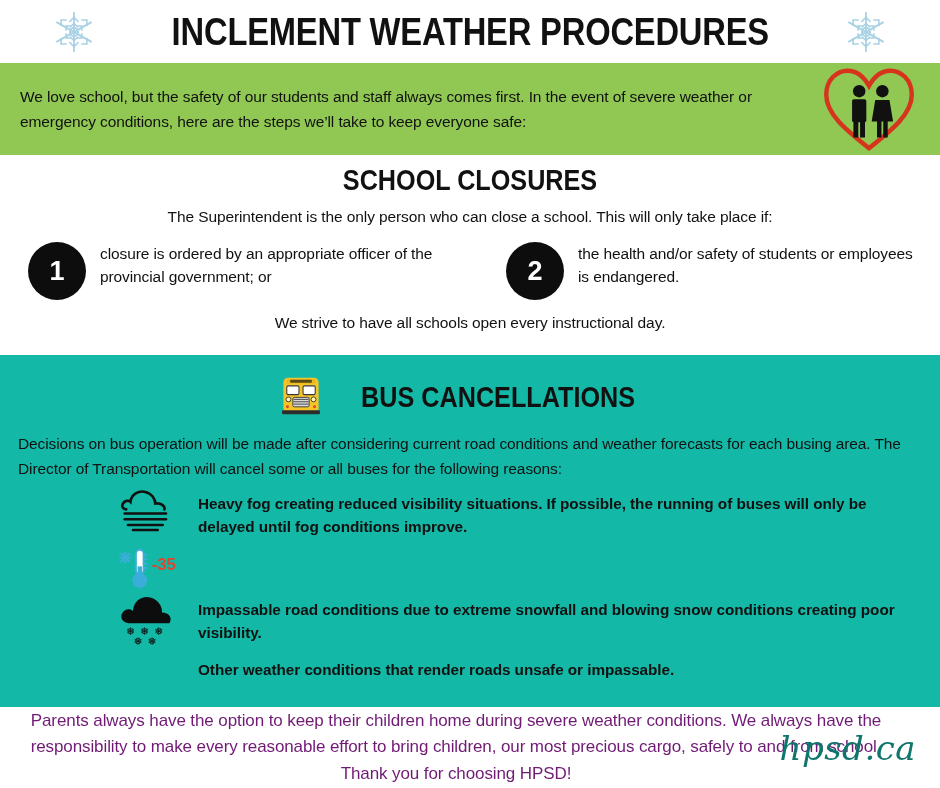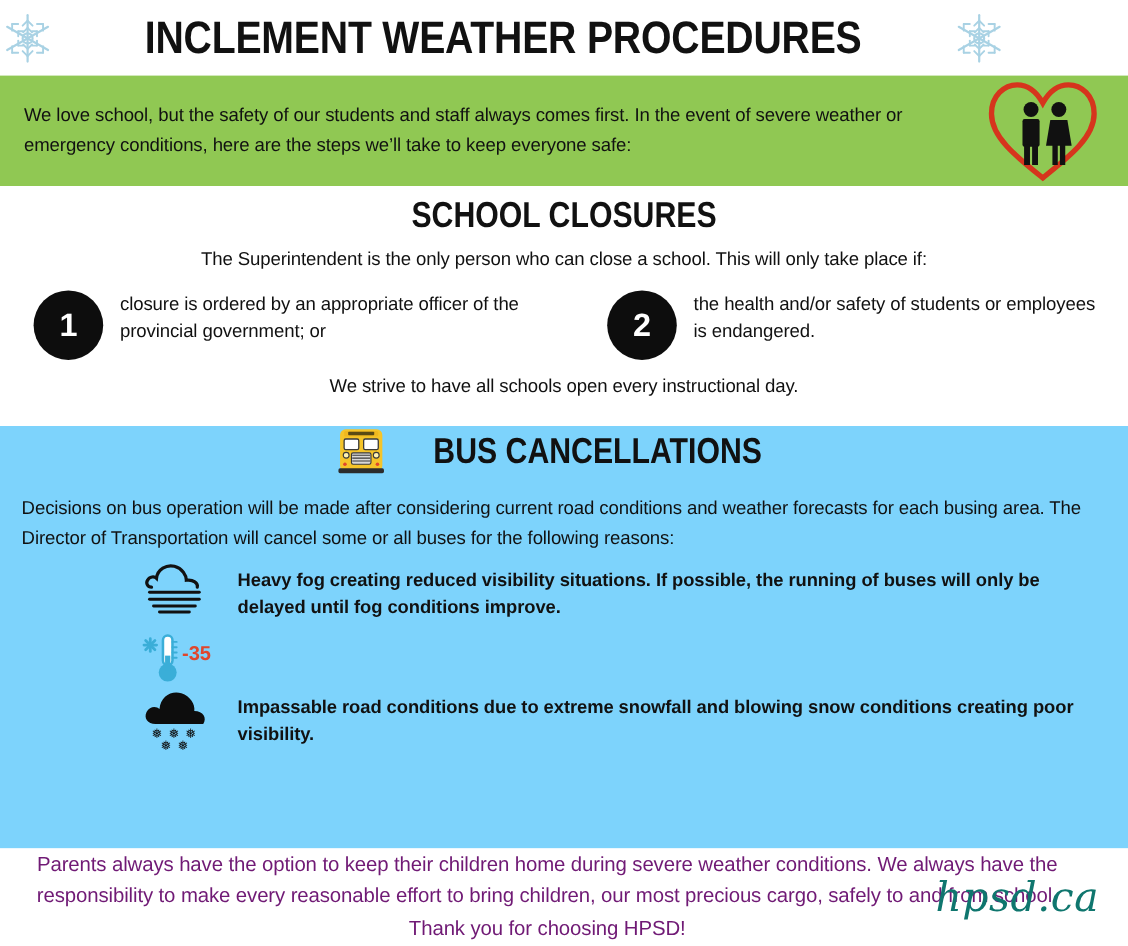--- a/index.html
+++ b/index.html
@@ -23,20 +23,21 @@
     background: #ffffff;
   }
 
   
   .title-bar {
     height: 63px;
     flex: 0 0 63px;
     background: #ffffff;
     display: flex;
     align-items: center;
+    justify-content: center;
     gap: 26px;
   }
   .poster-title {
     font-family: "Liberation Sans Narrow", "Liberation Sans", sans-serif;
     font-weight: bold;
     font-size: 38px;
     letter-spacing: -0.2px;
     color: #111111;
     text-transform: uppercase;
     transform: scaleX(0.86);
@@ -144,23 +145,23 @@
   .strive {
     text-align: center;
     font-size: 15.5px;
     color: #111111;
     margin-top: 14px;
     letter-spacing: -0.1px;
   }
 
   
   .bus-band {
-    background: #7dd3fc;
+    background: #14b8a6;
     flex: 1 1 auto;
-    padding: 0 18px 4px 18px;
+    padding: 20px 18px 4px 18px;
     box-sizing: border-box;
   }
   .bus-head-row {
     display: flex;
     align-items: center;
     justify-content: center;
     gap: 12px;
   }
   .bus-icon {
     width: 44px;
@@ -429,20 +430,21 @@
               <text x="19" y="62">❅</text>
               <text x="36" y="62">❅</text>
             </g>
           </svg>
         </span>
         <div class="reason-text">Impassable road conditions due to extreme snowfall and blowing snow conditions creating poor visibility.</div>
       </div>
 
       <div class="reason no-icon">
         <span class="reason-icon"></span>
+        <div class="reason-text">Other weather conditions that render roads unsafe or impassable.</div>
       </div>
 
     </div>
   </div>
 
   <div class="footer">
     <div class="footer-text">Parents always have the option to keep their children home during severe weather conditions. We always have the responsibility to make every reasonable effort to bring children, our most precious cargo, safely to and from school. Thank you for choosing HPSD!</div>
     <div class="hpsd-logo">hpsd.ca</div>
   </div>
 

